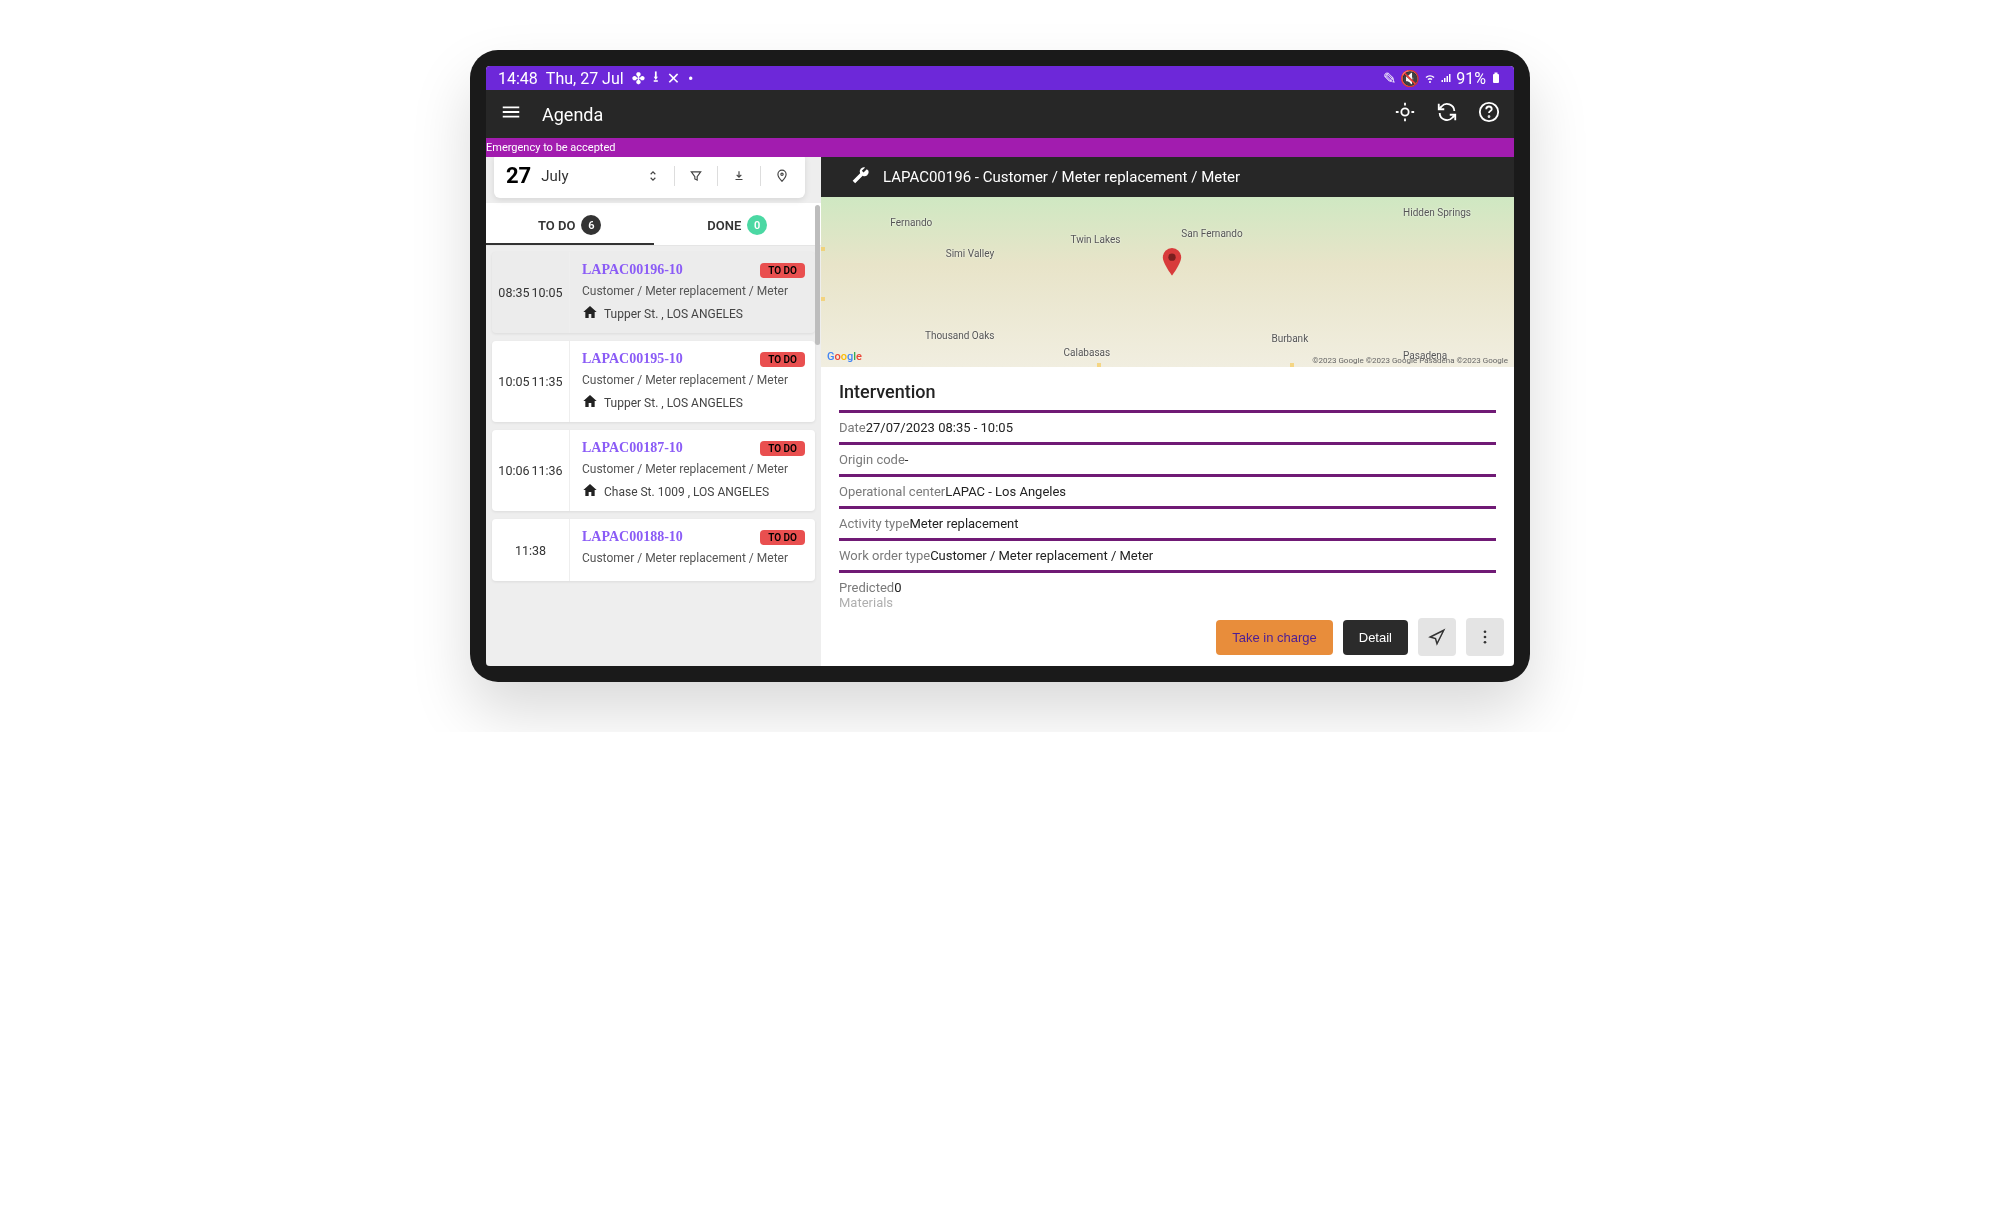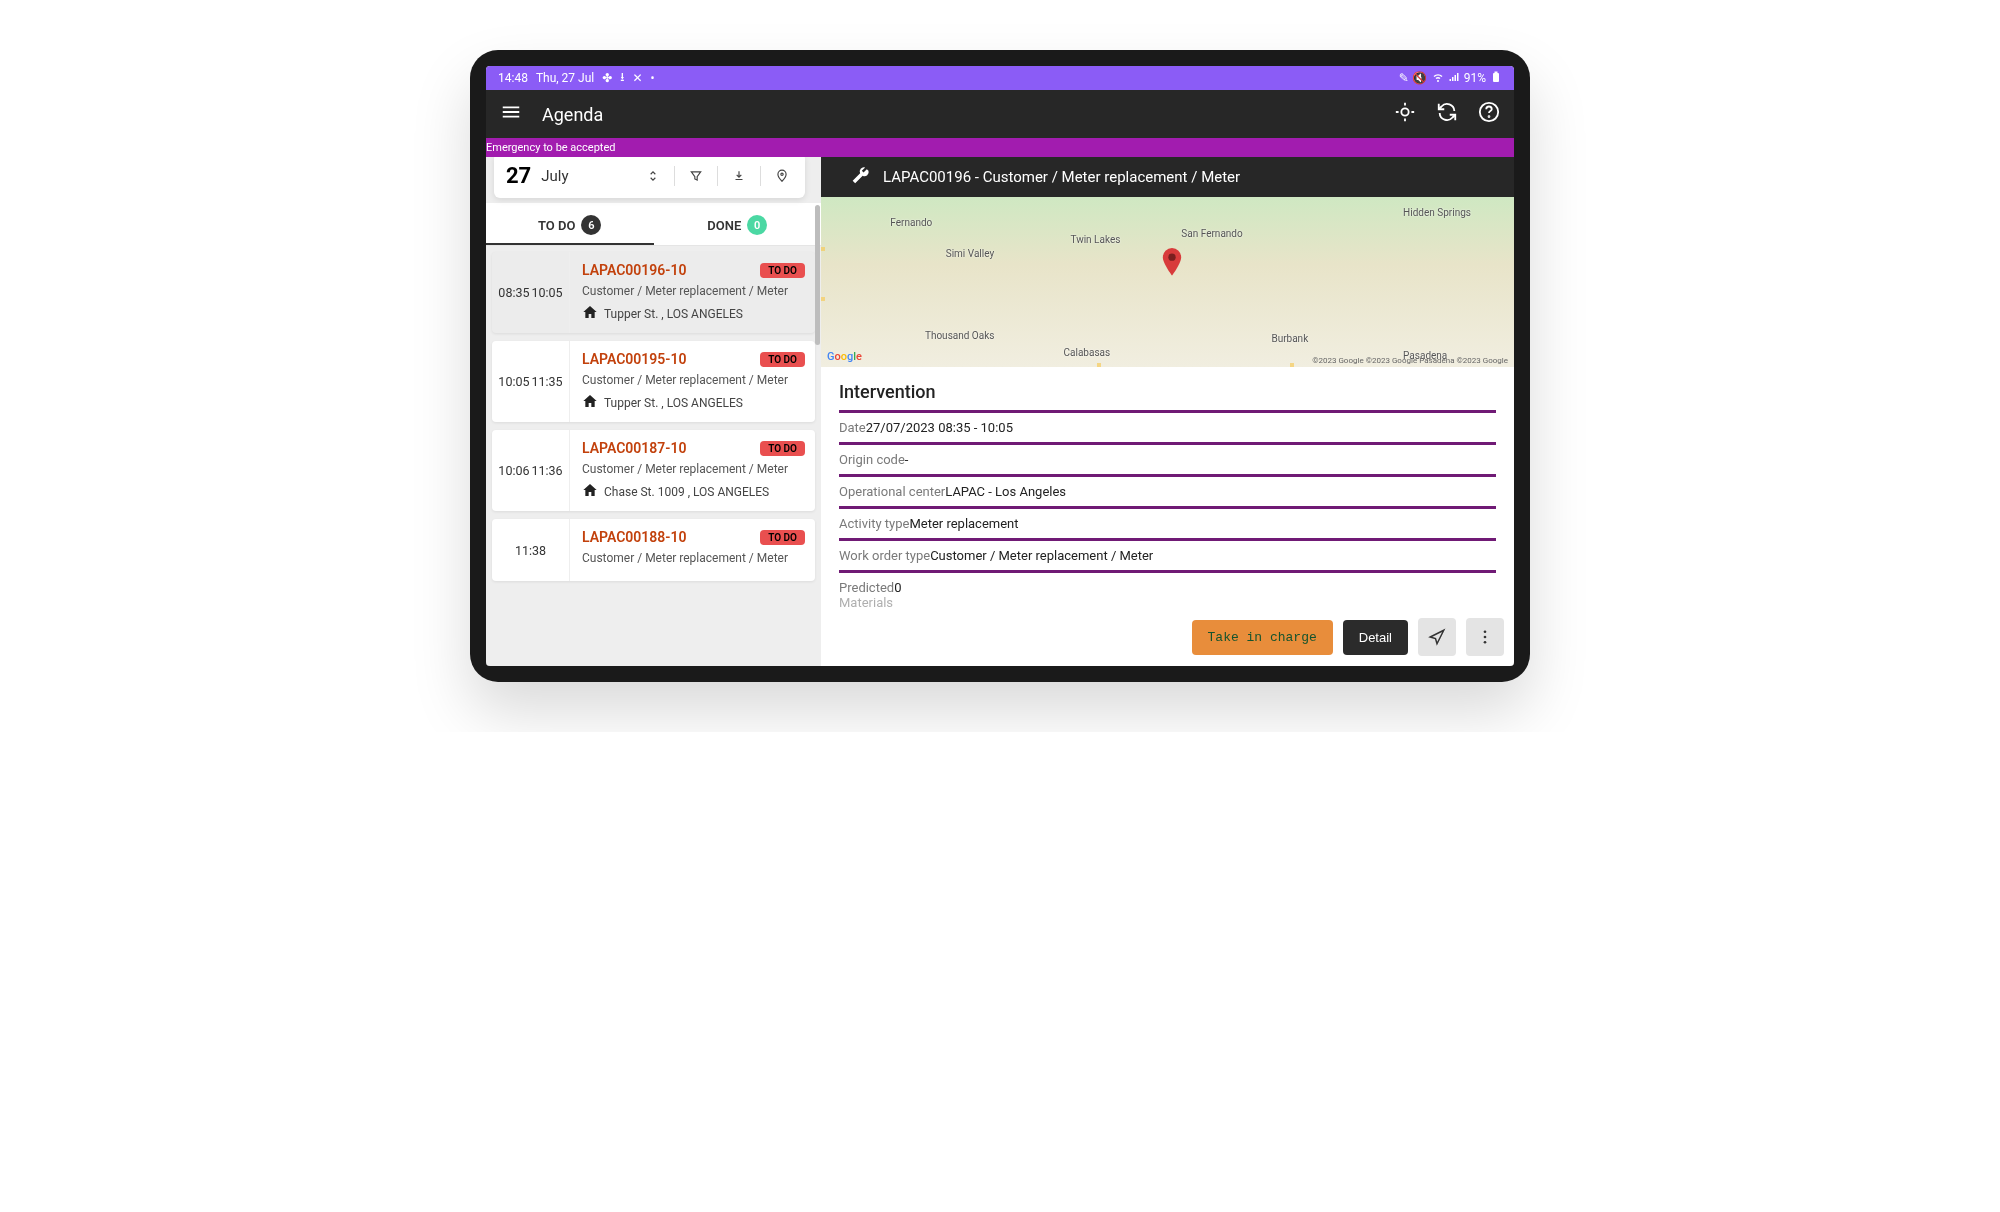--- a/index.html
+++ b/index.html
@@ -20,27 +20,27 @@
   }
   .screen {
     background: #fff;
     border-radius: 4px;
     overflow: hidden;
     display: flex;
     flex-direction: column;
     height: 600px;
   }
   .status-bar {
-    background: #8b5cf6;
+    background: #6d28d9;
     color: #fff;
     display: flex;
     align-items: center;
     justify-content: space-between;
     padding: 4px 12px;
-    font-size: 12px;
+    font-size: 16px;
     height: 24px;
   }
   .status-left { display: flex; align-items: center; gap: 8px; }
   .status-right { display: flex; align-items: center; gap: 4px; }
   .status-right svg { width: 12px; height: 12px; }
   .app-bar {
     background: #272727;
     color: #fff;
     display: flex;
     align-items: center;
@@ -161,21 +161,21 @@
   .card-body {
     flex: 1;
     padding: 10px 10px 10px 12px;
   }
   .card-head {
     display: flex;
     justify-content: space-between;
     align-items: center;
     margin-bottom: 6px;
   }
-  .card-id { font-size: 14px; font-weight: 600; color: #c2410c; }
+  .card-id { font-size: 14px; font-weight: 600; color: #8b5cf6; font-family: Liberation Serif, serif; }
   .card-desc { font-size: 12px; color: #555; margin-bottom: 6px; }
   .card-addr { font-size: 12px; color: #444; display: flex; align-items: center; gap: 6px; }
   .card-addr svg { width: 16px; height: 16px; }
 
   
   .right-pane {
     flex: 1;
     display: flex;
     flex-direction: column;
     background: #fff;
@@ -250,21 +250,21 @@
     gap: 10px;
     align-items: center;
   }
   .btn {
     border: none;
     border-radius: 4px;
     padding: 10px 16px;
     font-size: 13px;
     cursor: pointer;
   }
-  .btn-primary { background: #e88d3b; color: #14532d; font-family: Liberation Mono, monospace; }
+  .btn-primary { background: #e88d3b; color: #4c1d95; }
   .btn-dark { background: #2b2b2b; color: #fff; }
   .btn-icon { background: #e4e4e4; color: #333; width: 38px; height: 38px; display:flex; align-items:center; justify-content:center; padding:0;}
   .btn-icon svg { width: 18px; height: 18px; }
   .left-pane .scrollbar-thumb {
     position:absolute; right:1px; top:48px; width:5px; height:140px; background:#bdbdbd; border-radius:3px;
   }
 </style>
 </head>
 <body>
 

